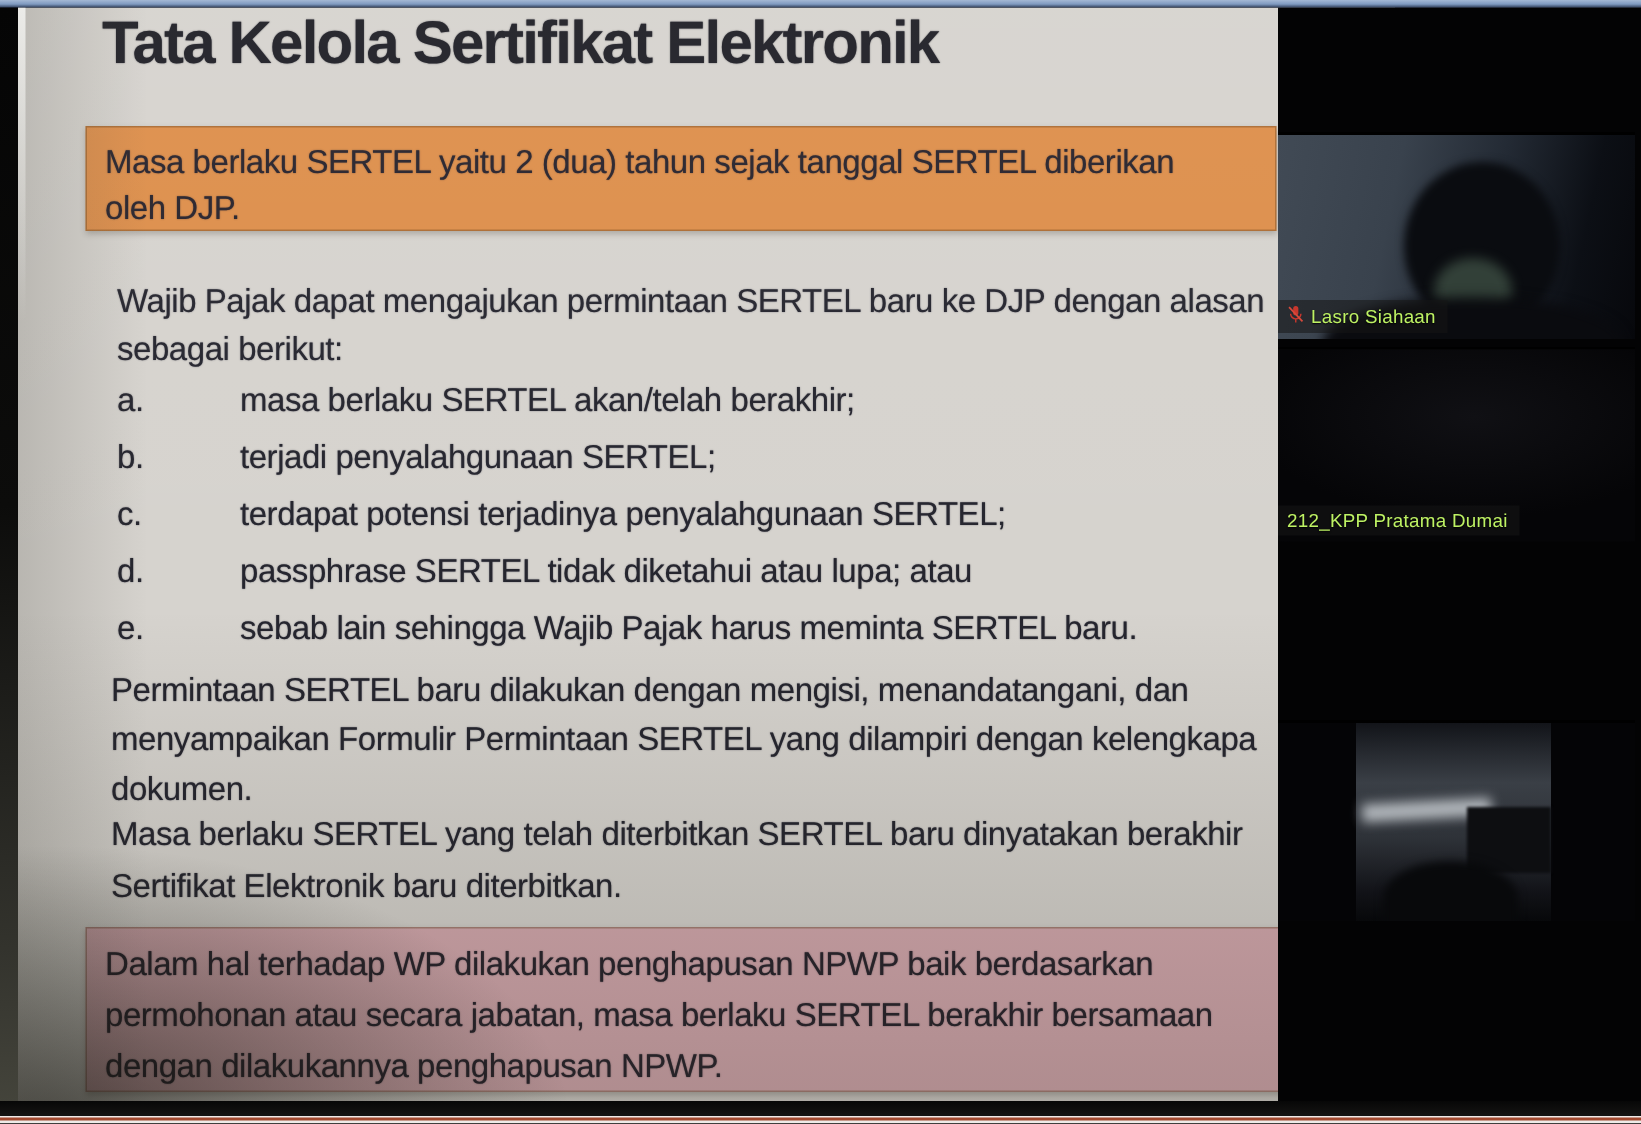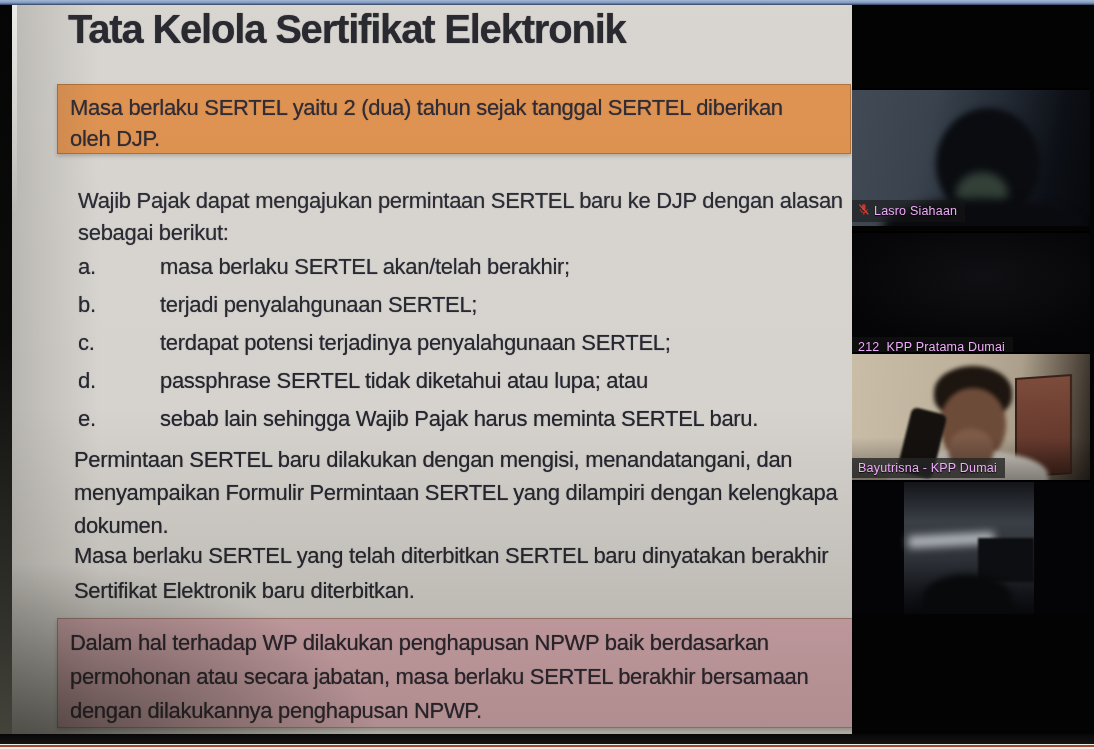--- a/index.html
+++ b/index.html
@@ -47,21 +47,21 @@
   .video-topfill{position:absolute;left:930px;top:5px;width:164px;height:90px;background:#030304;z-index:45;}
   .video-strip{position:absolute;left:852px;top:5px;width:242px;height:729px;
     background:#030304;z-index:50;}
   .thumb{position:absolute;left:0;width:238px;overflow:hidden;background:#0a0a0c;
     box-shadow:inset 0 0 26px rgba(0,0,0,.55);border-top:2px solid #000;}
   #thumb-0{top:83px;height:136px;}
   #thumb-1{top:226px;height:128px;}
   #thumb-2{top:347px;height:128px;}
   #thumb-3{top:475px;height:132px;}
   .name-tag{position:absolute;left:0;bottom:4px;display:flex;align-items:center;gap:5px;
-    padding:3px 8px 3px 6px;background:rgba(22,22,22,.55);color:#f0abfc;
+    padding:3px 8px 3px 6px;background:rgba(22,22,22,.55);color:#bef264;
     font-size:12.5px;letter-spacing:.2px;text-shadow:0 1px 1px rgba(0,0,0,.9);
     white-space:nowrap;max-width:232px;}
   #thumb-2 .name-tag{background:rgba(38,38,38,.8);}
   .mic{flex:0 0 auto;display:inline-block;}
   
   .s1-bg{position:absolute;inset:0;
     background:linear-gradient(102deg,#414a55 0%,#39424d 32%,#232a34 58%,#0c0f15 82%,#07080c 100%);}
   .s1-head{position:absolute;left:84px;top:18px;width:104px;height:112px;border-radius:50%;
     background:#0a0c10;filter:blur(3px);}
   .s1-mask{position:absolute;left:104px;top:82px;width:52px;height:44px;border-radius:50%;
@@ -175,33 +175,20 @@
       </div>
     </div>
 
     <div class="thumb" id="thumb-1">
       <div class="s2-bg"></div>
       <div class="name-tag">
         <span>212_KPP Pratama Dumai</span>
       </div>
     </div>
 
-    <div class="thumb" id="thumb-2">
-      <div class="s3-bg"></div>
-      <div class="s3-door"></div>
-      <div class="s3-hair"></div>
-      <div class="s3-face"></div>
-      <div class="s3-shirt"></div>
-      <div class="s3-hand"></div>
-      <div class="s3-phone"></div>
-      <div class="s3-shade"></div>
-      <div class="name-tag">
-        <span>Bayutrisna - KPP Dumai</span>
-      </div>
-    </div>
 
     <div class="thumb" id="thumb-3">
       <div class="s4-bg"></div>
       <div class="s4-col"></div>
       <div class="s4-streak"></div>
       <div class="s4-frame"></div>
       <div class="s4-blob"></div>
     </div>
   </div>
 

